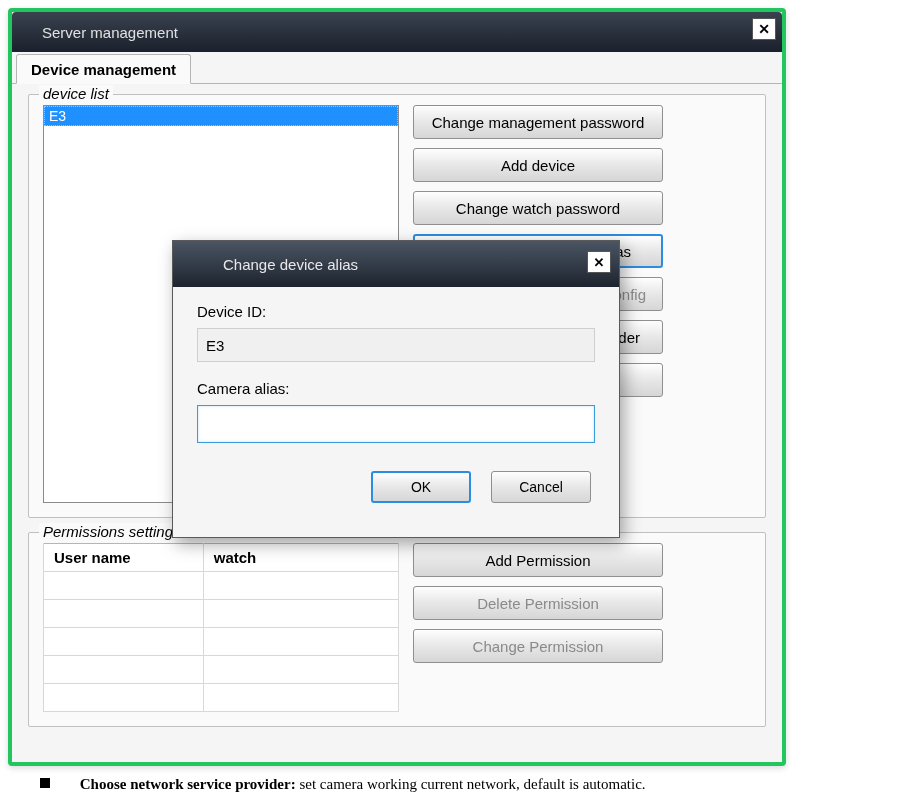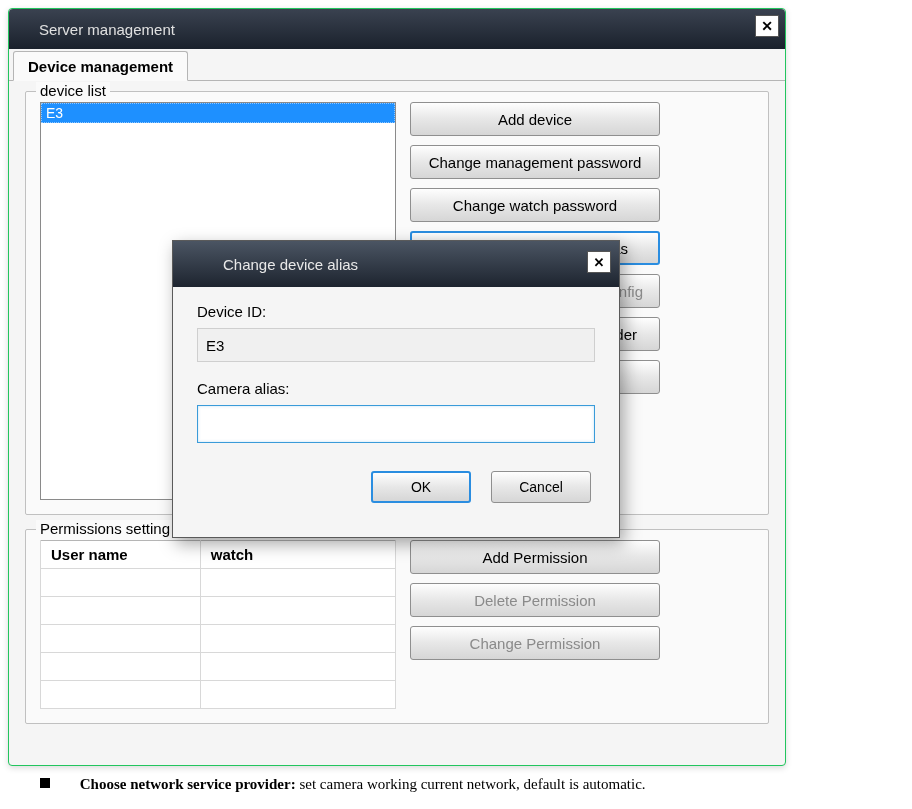--- a/index.html
+++ b/index.html
@@ -11,21 +11,21 @@
     width: 912px;
     height: 809px;
     position: relative;
   }
   .main-window {
     position: absolute;
     left: 8px;
     top: 8px;
     width: 778px;
     height: 758px;
-    border: 1px solid #22c55e;
+    border: 4px solid #22c55e;
     background: #f5f5f5;
     border-radius: 4px;
     box-shadow: 0 2px 6px rgba(0,0,0,0.15);
   }
   .main-titlebar {
     height: 40px;
     background: linear-gradient(to bottom, #3a4250 0%, #1a212c 100%);
     border-radius: 4px 4px 0 0;
     display: flex;
     align-items: center;
@@ -80,20 +80,21 @@
     background: #fafafa;
     position: relative;
   }
   .group-label {
     position: absolute;
     top: -10px;
     left: 10px;
     background: #fafafa;
     padding: 0 4px;
     font-size: 15px;
+    font-style: italic;
   }
   .device-row {
     display: flex;
     gap: 14px;
     align-items: flex-start;
   }
   .device-list {
     width: 356px;
     height: 398px;
     border: 1px solid #8a8a8a;
@@ -268,22 +269,22 @@
 
   <div class="content">
 
     <div class="group">
       <span class="group-label">device list</span>
       <div class="device-row">
         <div class="device-list">
           <div class="device-list-item">E3</div>
         </div>
         <div class="button-col">
+          <button class="wbtn">Change management password</button>
           <button class="wbtn">Add device</button>
-          <button class="wbtn">Change management password</button>
           <button class="wbtn">Change watch password</button>
           <button class="wbtn active" style="text-align:right;padding-right:30px">alias</button>
           <button class="wbtn" style="text-align:right;padding-right:16px" disabled="">config</button>
           <button class="wbtn" style="text-align:right;padding-right:22px">ovider</button>
           <button class="wbtn" style="text-align:right;padding-right:48px">vice</button>
         </div>
       </div>
     </div>
 
     <div class="group">

